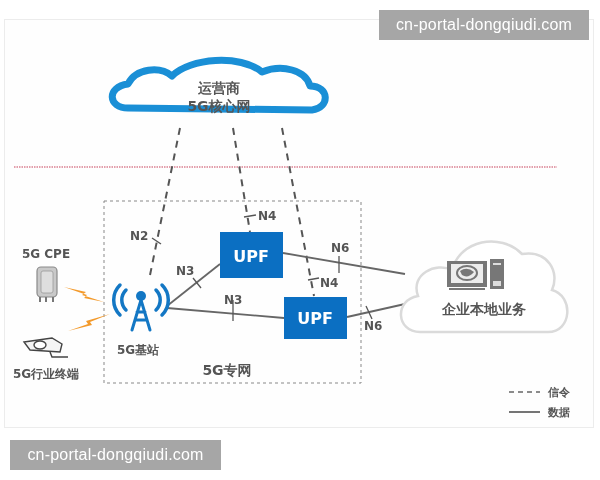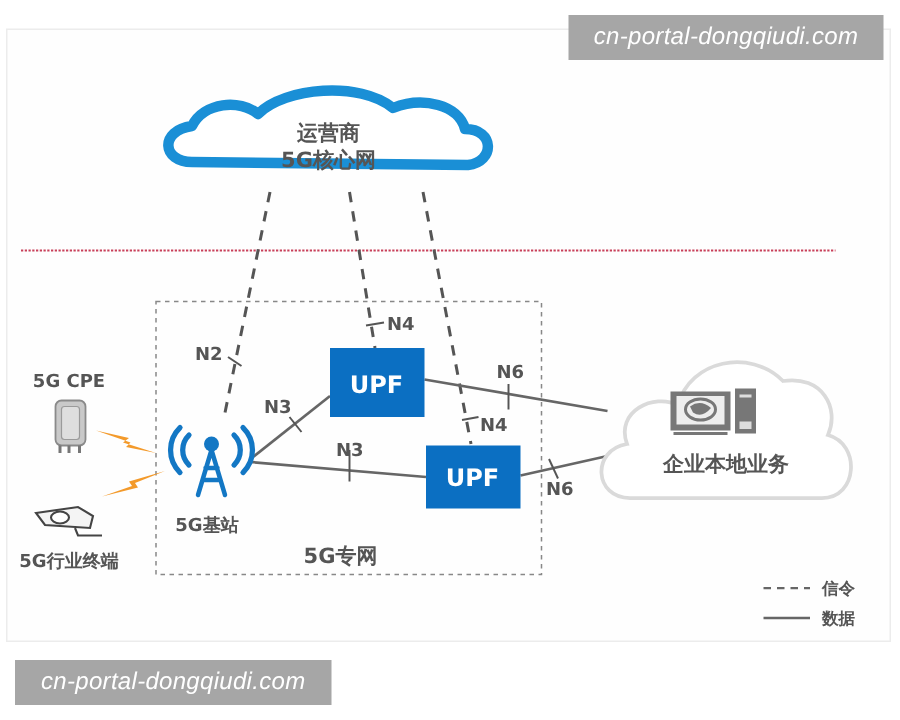--- a/index.html
+++ b/index.html
@@ -8,21 +8,21 @@
       position: relative; overflow: hidden;
       font-family: "DejaVu Sans", "Liberation Sans", sans-serif;
     }
     .frame {
       position: absolute; left: 4px; top: 19px; width: 588px; height: 407px;
       border: 1px solid #ececec; background: #fefefe;
     }
     .watermark {
       position: absolute; background: #a6a6a6; color: #ffffff;
       font-family: "Liberation Sans", sans-serif; font-size: 16px;
-      line-height: 30px; padding: 0 11px; letter-spacing: 0.2px; font-style: italic;
+      line-height: 30px; padding: 0 11px; letter-spacing: 0.2px;
     }
     .wm-top { left: 379px; top: 10px; height: 30px; width: 210px; box-sizing: border-box; text-align:center; }
     .wm-bottom { left: 10px; top: 440px; height: 30px; width: 211px; box-sizing: border-box; text-align:center; }
     svg { position: absolute; left: 0; top: 0; }
     .lbl { font-family: "DejaVu Sans", sans-serif; fill: #555555; font-weight: bold; }
   </style>
 </head>
 <body>
 
 <div class="frame"></div>

